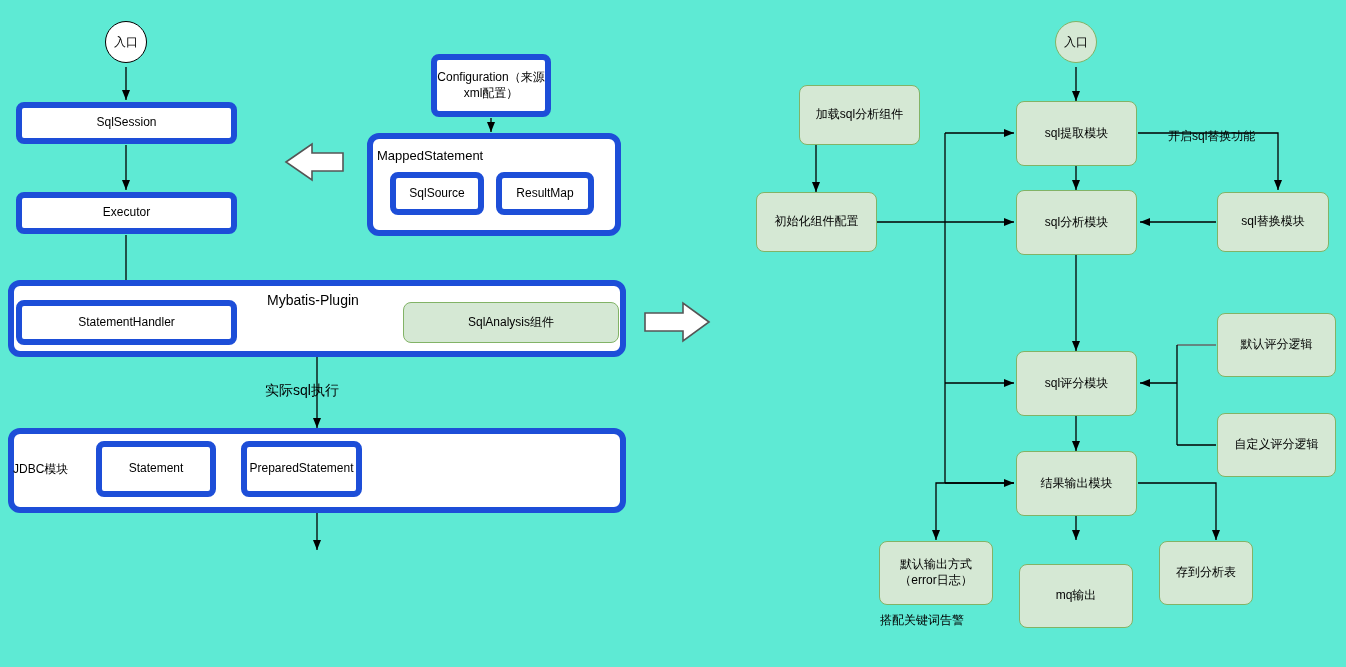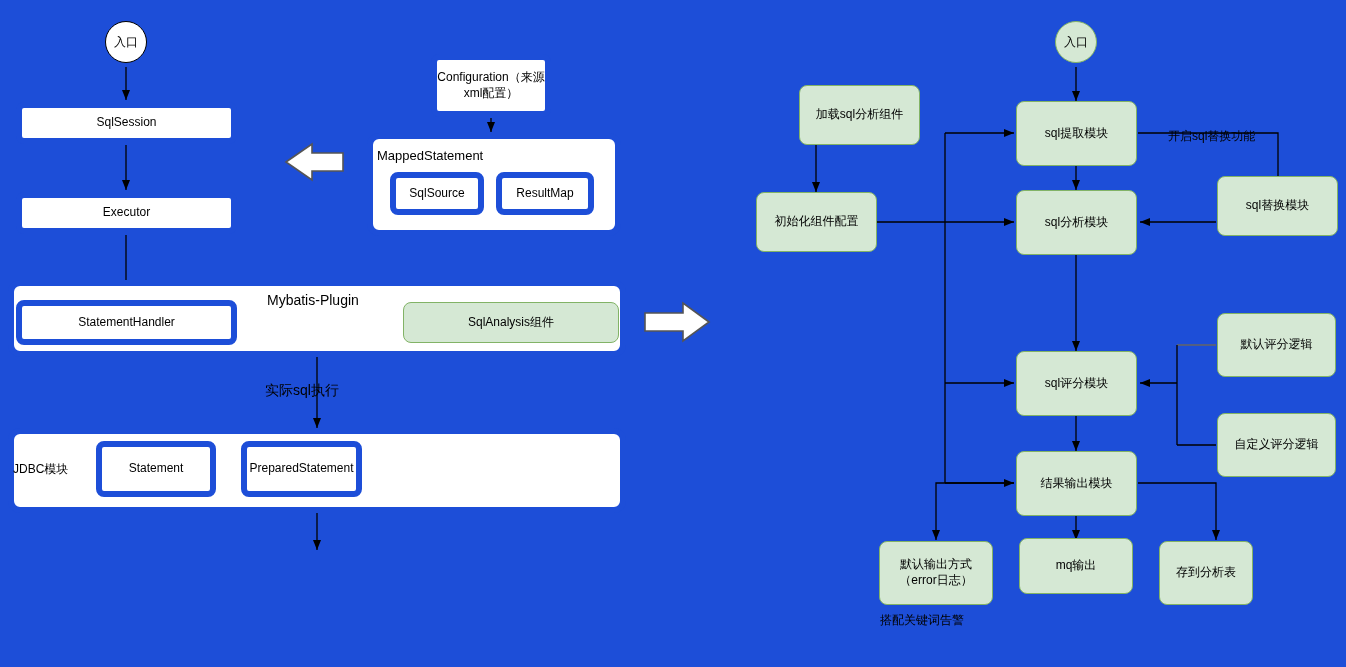--- a/index.html
+++ b/index.html
@@ -7,21 +7,21 @@
     padding: 0;
     background: #ffffff;
   }
   body {
     font-family: "Liberation Sans", "DejaVu Sans", sans-serif;
   }
   #canvas {
     position: relative;
     width: 1346px;
     height: 667px;
-    background: #1d4ed8;
+    background: #5eead4;
     overflow: hidden;
   }
   .node {
     position: absolute;
     box-sizing: border-box;
     display: flex;
     align-items: center;
     justify-content: center;
     text-align: center;
     border: 6px solid #1d4ed8;
@@ -225,21 +225,21 @@
   </div>
 
   <div class="node green" style="left:1016px; top:101px; width:121px; height:65px;">
     <span>sql提取模块</span>
   </div>
 
   <div class="node green" style="left:1016px; top:190px; width:121px; height:65px;">
     <span>sql分析模块</span>
   </div>
 
-  <div class="node green" style="left:1217px; top:176px; width:121px; height:60px;">
+  <div class="node green" style="left:1217px; top:192px; width:112px; height:60px;">
     <span>sql替换模块</span>
   </div>
 
   <div class="node green" style="left:1016px; top:351px; width:121px; height:65px;">
     <span>sql评分模块</span>
   </div>
 
   <div class="node green" style="left:1016px; top:451px; width:121px; height:65px;">
     <span>结果输出模块</span>
   </div>
@@ -250,21 +250,21 @@
 
   <div class="node green" style="left:1217px; top:413px; width:119px; height:64px;">
     <span>自定义评分逻辑</span>
   </div>
 
   <div class="node green" style="left:879px; top:541px; width:114px; height:64px;">
     <span>默认输出方式
 （error日志）</span>
   </div>
 
-  <div class="node green" style="left:1019px; top:538px; width:114px; height:56px;text-align:right;">
+  <div class="node green" style="left:1019px; top:564px; width:114px; height:64px;text-align:right;">
     <span>mq输出</span>
   </div>
 
   <div class="node green" style="left:1159px; top:541px; width:94px; height:64px;">
     <span>存到分析表</span>
   </div>
 
   <div class="edge-label" style="left:1168px; top:128px;">
     <span>开启sql替换功能</span>
   </div>

